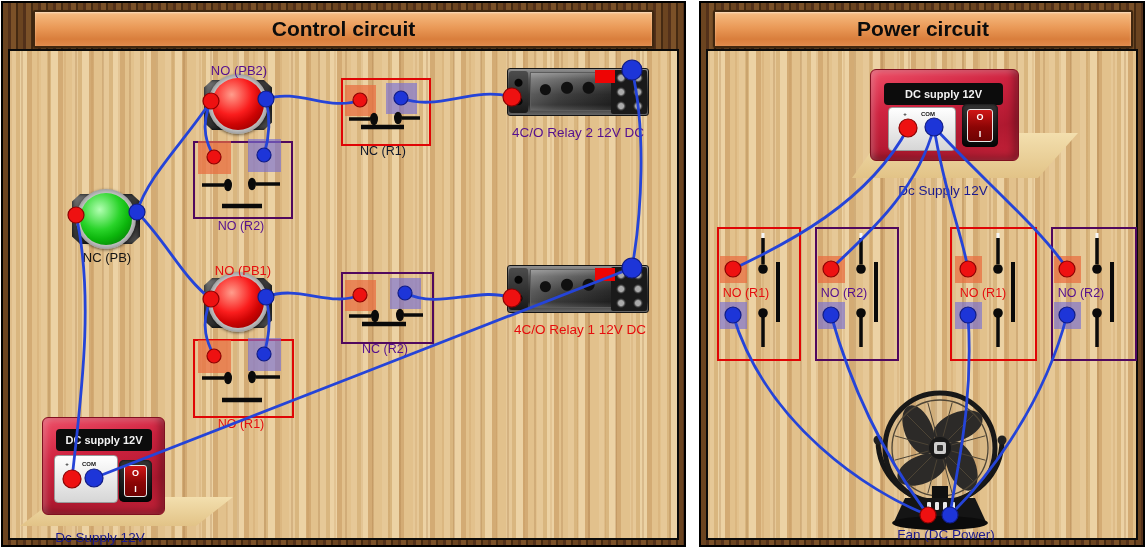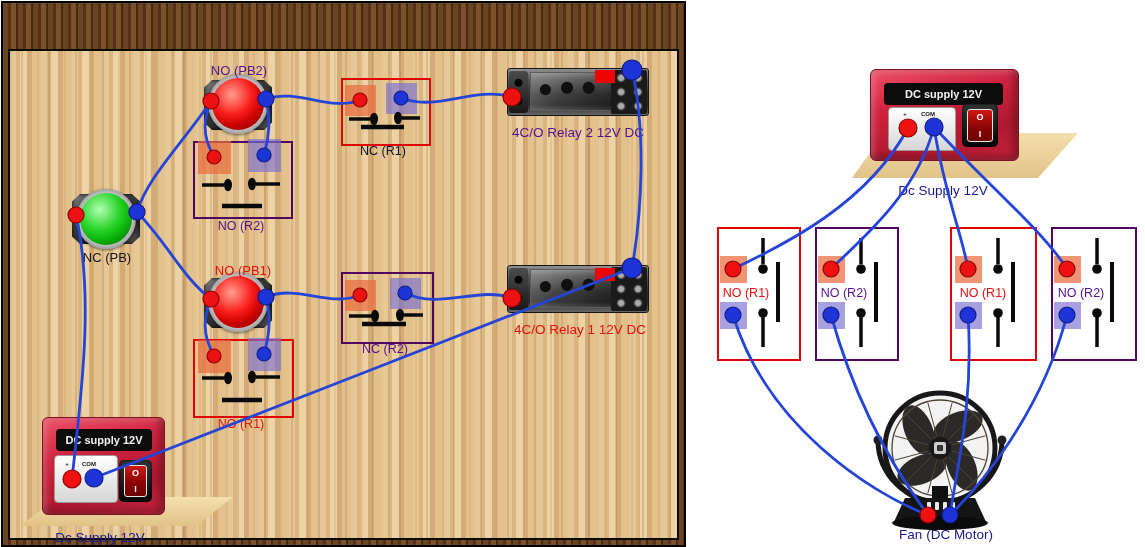--- a/index.html
+++ b/index.html
@@ -65,20 +65,29 @@
     color:#fff;font-size:9px;font-weight:bold;text-align:center;
     display:flex;flex-direction:column;justify-content:space-between;padding:2px 0;}
   .platform{position:absolute;z-index:1;background:linear-gradient(180deg,#f3dfae,#e2c387);}
   #overlay{position:absolute;left:0;top:0;z-index:5;pointer-events:none;}
 </style>
 </head>
 <body>
 
 <div id="stage">
   <div class="panel panel-control">
+    <div class="titlebar" style="left:30px;right:30px;">
+      <span>Control circuit</span>
+    </div>
+    <div class="canvas"></div>
+  </div>
+  <div class="panel panel-power">
+    <div class="titlebar" style="left:12px;right:10px;">
+      <span>Power circuit</span>
+    </div>
     <div class="canvas"></div>
   </div>
   <svg id="overlay" width="1145" height="547">
       <g>
         <path d="M878 440 A62 62 0 0 0 1002 440" stroke="#161616" stroke-width="5" fill="none"></path>
         <circle cx="878" cy="440" r="4.5" fill="#202020"></circle>
         <circle cx="1002" cy="440" r="4.5" fill="#202020"></circle>
         <ellipse cx="968" cy="448" rx="26" ry="14" fill="#2d2c2a" transform="rotate(40 940 448) rotate(28 968 448)"></ellipse>
         <ellipse cx="968" cy="448" rx="26" ry="14" fill="#2d2c2a" transform="rotate(130 940 448) rotate(28 968 448)"></ellipse>
         <ellipse cx="968" cy="448" rx="26" ry="14" fill="#2d2c2a" transform="rotate(220 940 448) rotate(28 968 448)"></ellipse>
@@ -289,14 +298,14 @@
     <div class="supply-panel" style="left: 888px; top: 107px; width: 66px; height: 42px;"></div>
     <div class="tiny" style="left: 905px; top: 114px;">+</div>
     <div class="tiny" style="left: 928px; top: 114px;">COM</div>
     <div class="rocker" style="left: 962px; top: 104px; width: 36px; height: 43px;">
       <div class="rocker-in">
         <span>O</span>
         <span>I</span>
       </div>
     </div>
     <div class="lbl" style="left: 943px; top: 190px; color: rgb(26, 26, 142); font-size: 13.5px;">Dc Supply 12V</div>
-    <div class="lbl" style="left: 946px; top: 534px; color: rgb(26, 26, 142); font-size: 13.5px;">Fan (DC Motor)</div>
+    <div class="lbl" style="left: 946px; top: 534px; color: rgb(26, 26, 142); font-size: 13.5px;">Fan (DC Power)</div>
   </div>
 
 </body></html>

